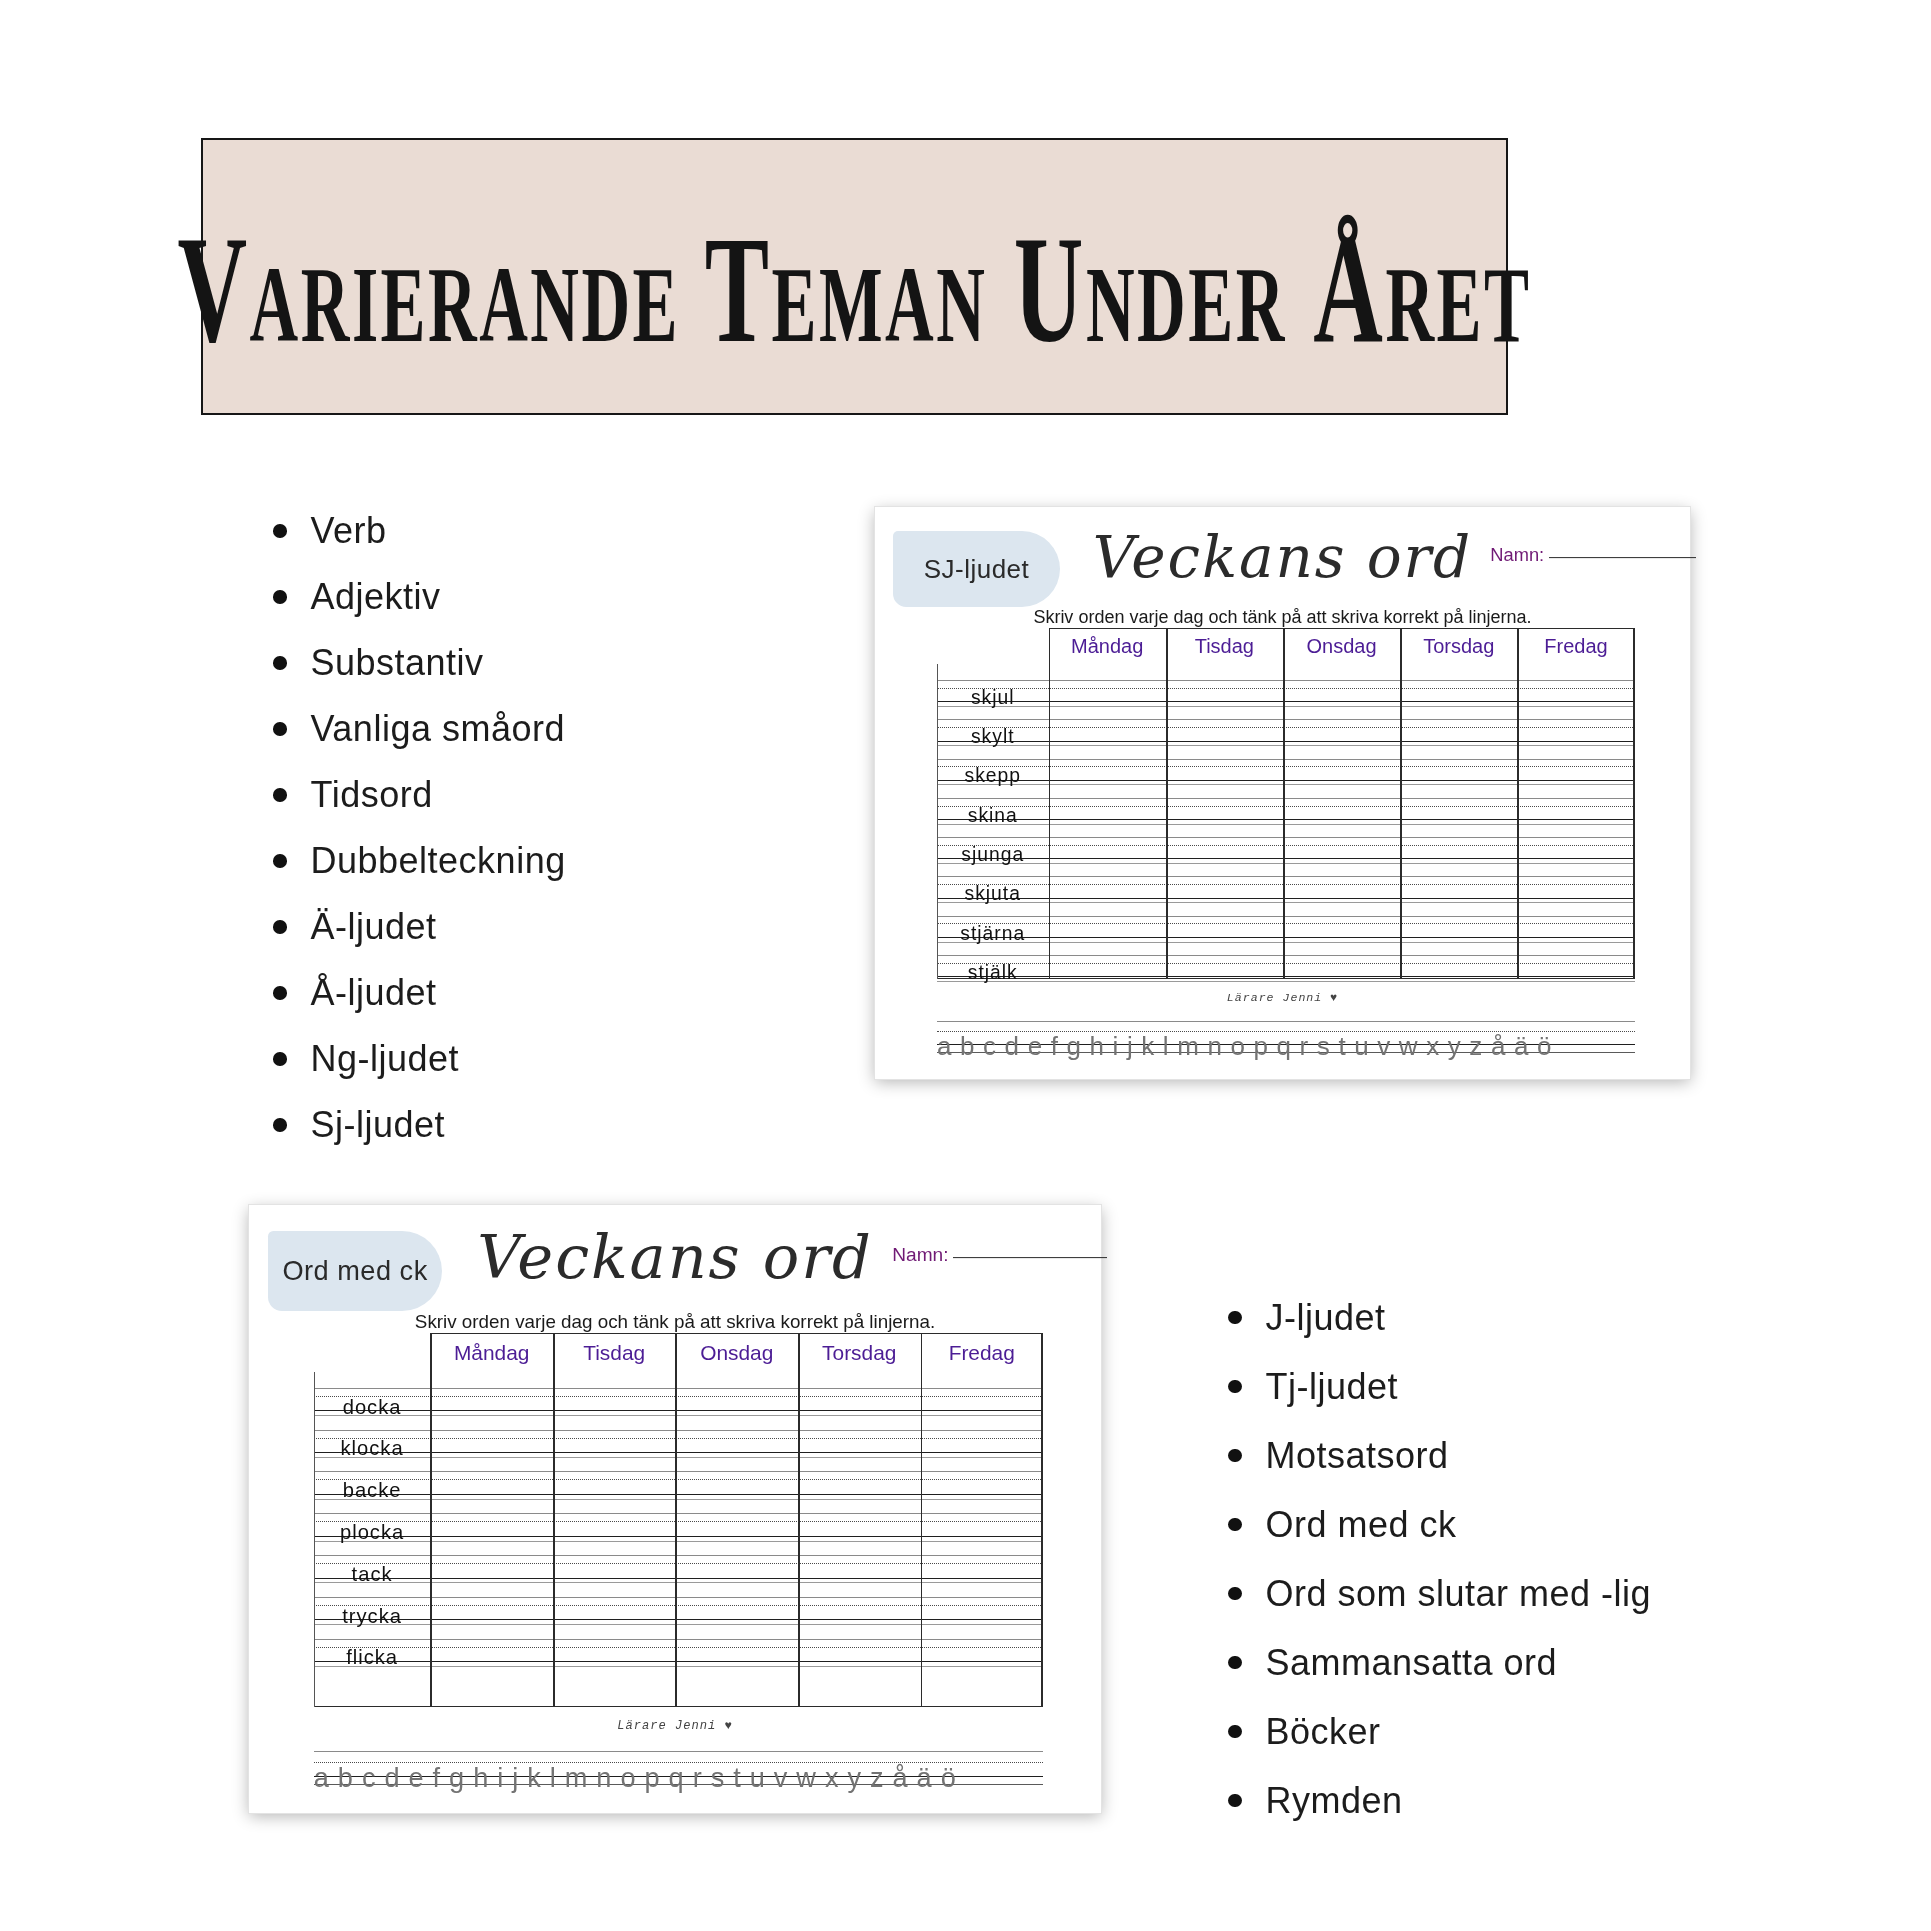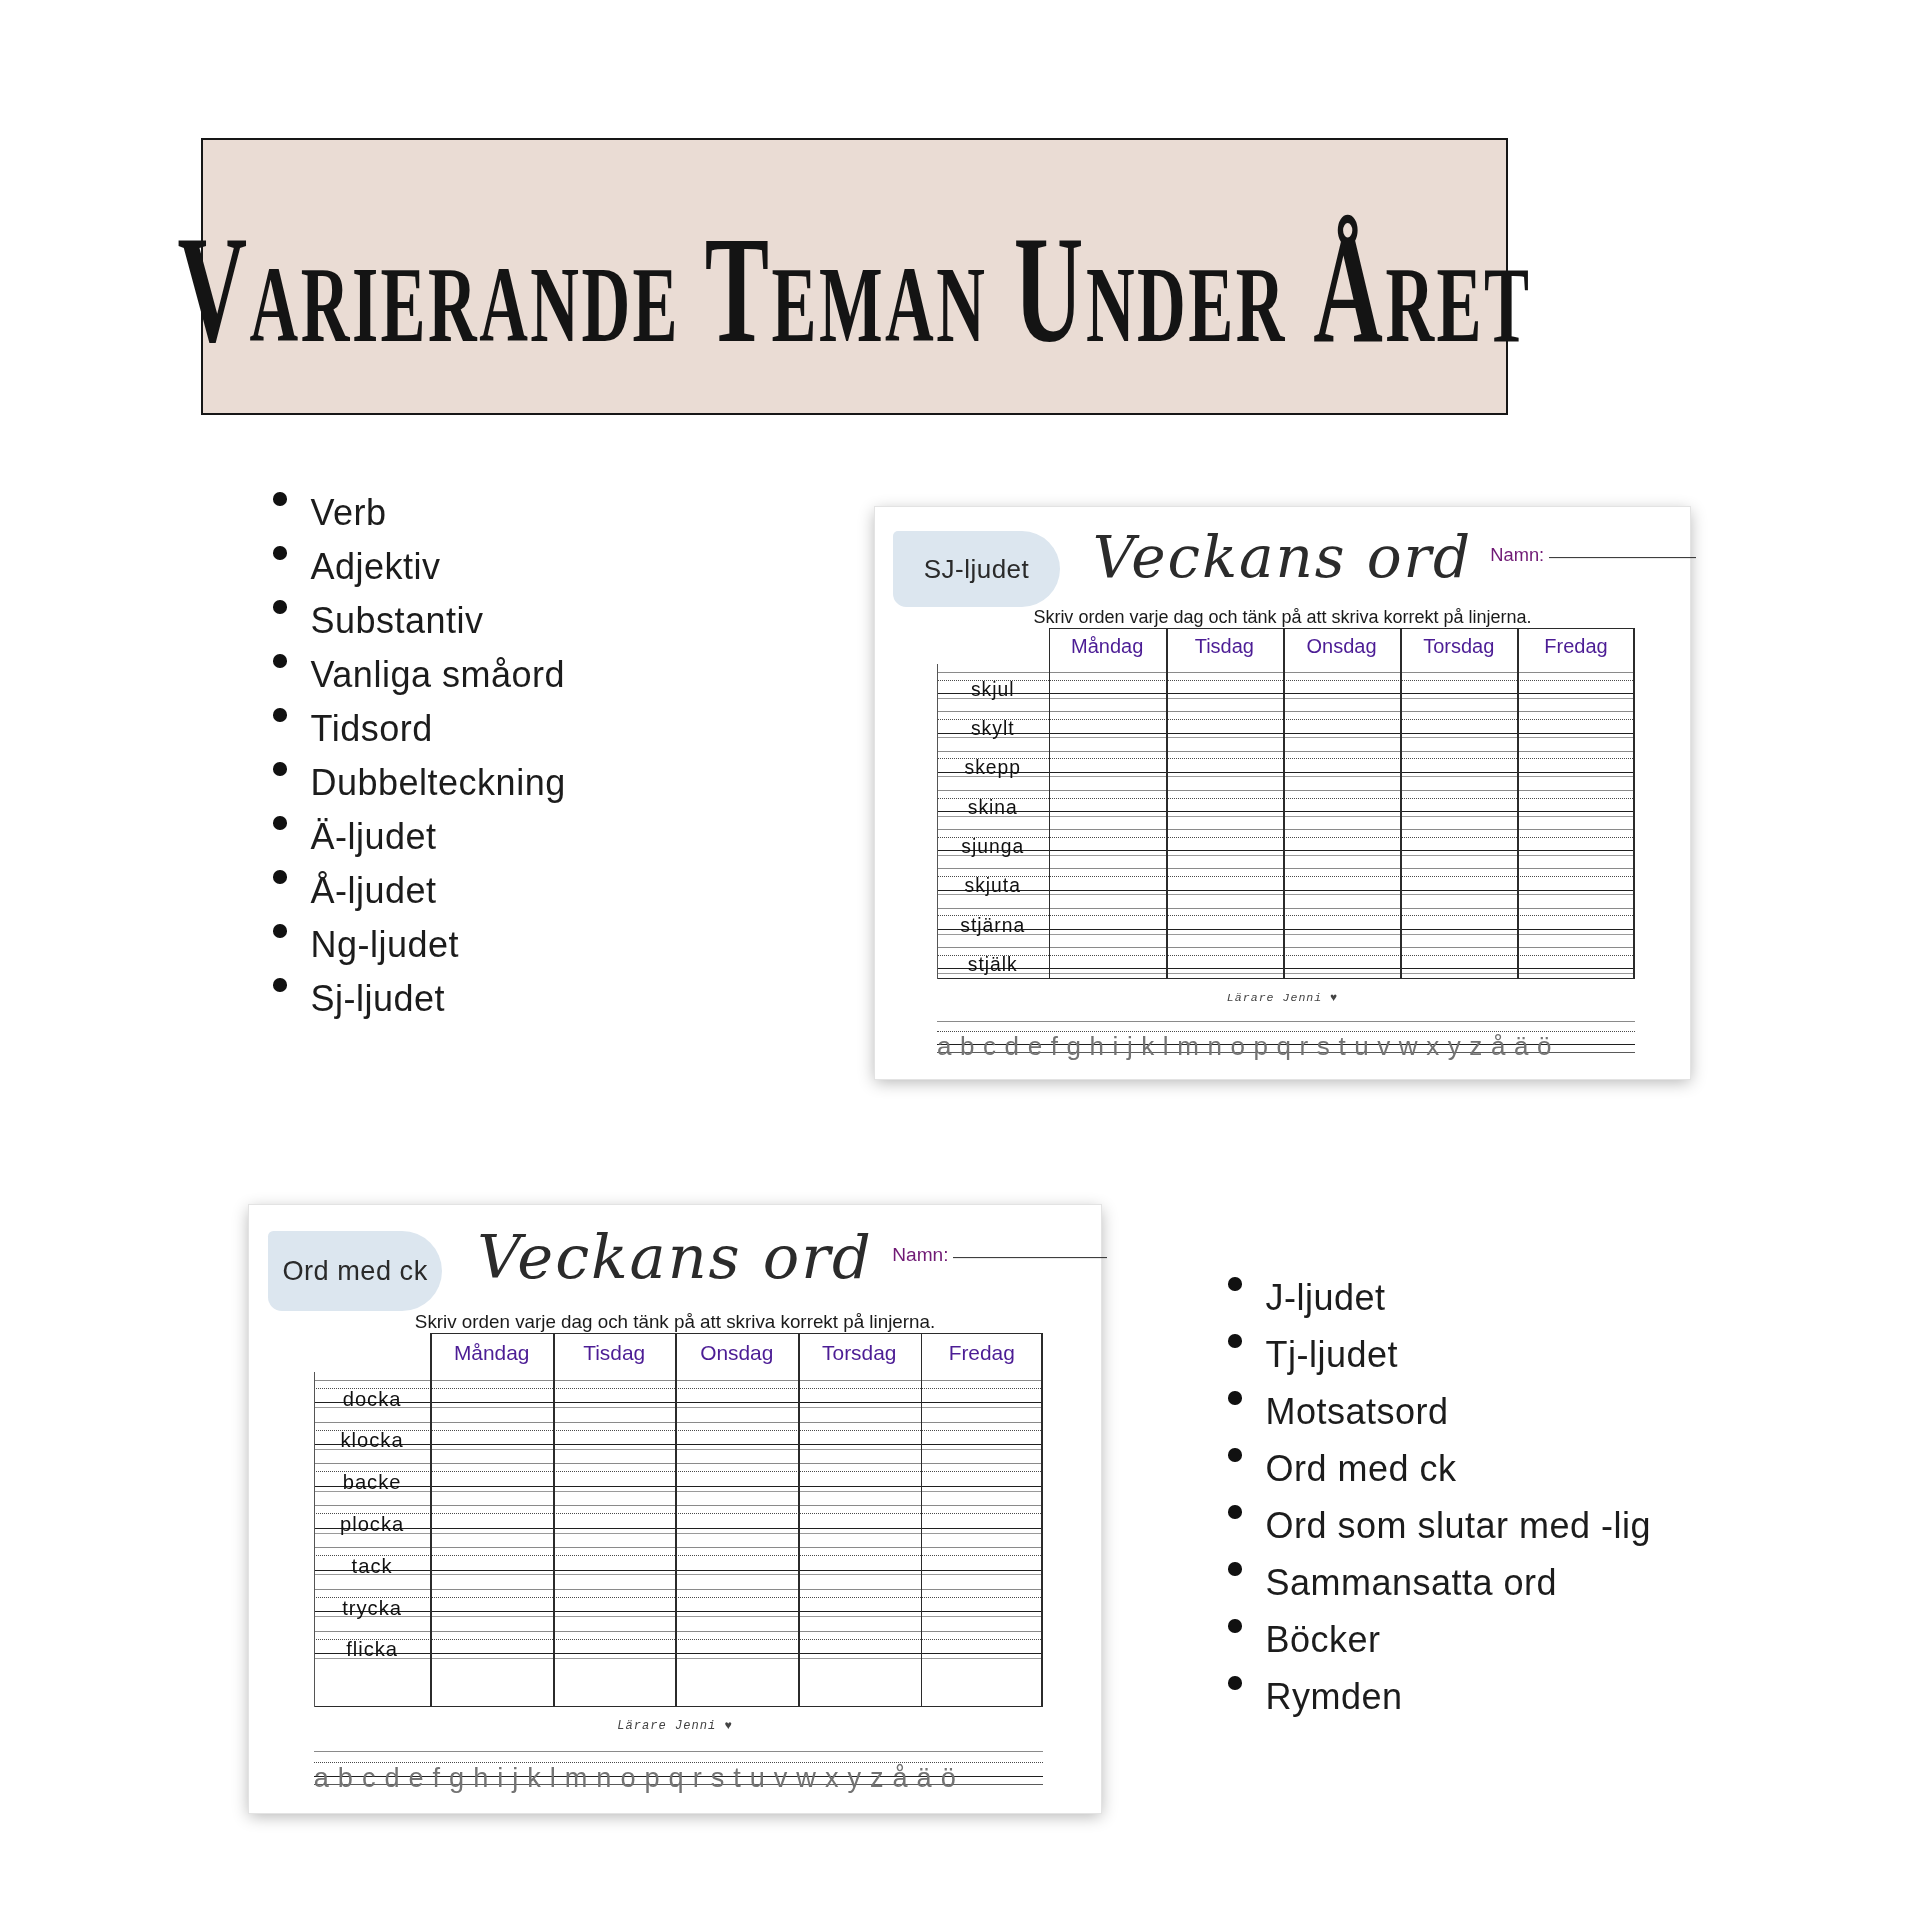--- a/index.html
+++ b/index.html
@@ -18,21 +18,21 @@
     font-variant:small-caps;font-weight:600;font-size:153px;line-height:1;
     letter-spacing:3.9px;white-space:nowrap;color:#141414;
     transform:scaleX(0.63);padding-top:25px;
   }
   
   .theme-list{position:absolute;list-style:none;margin:0;padding:0;font-size:36px;letter-spacing:0.5px;}
   .theme-list.left{left:273px;top:492px;}
   .theme-list.left .list-item{height:54px;}
   .theme-list.right{left:1228px;top:1277px;}
   .theme-list.right .list-item{height:57px;}
-  .list-item{display:flex;white-space:nowrap;}
+  .list-item{display:flex;align-items:center;white-space:nowrap;margin-top:12px;}
   .bullet{width:13.5px;height:13.5px;border-radius:50%;background:#111;margin-right:24px;flex:0 0 auto;}
   
   .paper{
     position:absolute;background:#fff;box-sizing:border-box;
     box-shadow:0 0 0 1px #e3e3e3, 0 3.9px 15.4px rgba(0,0,0,0.30);
   }
   #sheet1{left:875px;top:507px;width:815px;height:572px;--s:1;}
   #sheet2{left:249px;top:1205px;width:852px;height:608px;--s:1.045;}
   .tab{
     position:absolute;left:2.2%;top:4.2%;width:20.5%;height:13.3%;
@@ -51,21 +51,21 @@
   
   .sheet-table{position:absolute;left:7.6%;width:85.6%;top:21.1%;height:61.5%;}
   .header-row{
     position:absolute;left:16%;right:0;top:0;height:10.3%;display:flex;
     border-top:1.9px solid #2b2b2b;box-sizing:border-box;
   }
   .day-cell{flex:1 1 0;display:flex;align-items:center;justify-content:center;
     font-size:calc(20px*var(--s));color:#4c1d95;}
   .bands{position:absolute;left:0;right:0;top:10.3%;bottom:0;border-bottom:1.9px solid #2b2b2b;}
   .band-row{position:relative;height:12.5%;}
-  .band{position:absolute;left:0;right:0;top:8px;height:63%;
+  .band{position:absolute;left:0;right:0;top:16px;height:63%;
     border-top:1px solid #8a8a8a;border-bottom:1px solid #9a9a9a;}
   .band .dotted-line{position:absolute;left:0;right:0;top:27%;border-top:1.9px dotted #4a4a4a;height:0;}
   .band .base-line{position:absolute;left:0;right:0;top:82%;border-top:1.9px solid #1f1f1f;height:0;}
   .practice-word{
     position:absolute;left:0;width:16%;bottom:-6%;text-align:center;
     font-size:calc(19.3px*var(--s));letter-spacing:1px;color:#111;line-height:1;
   }
   .vl{position:absolute;width:1.9px;background:#2b2b2b;top:0;bottom:0;}
   .vl.thin{width:1px;background:#555;}
   .vl.p0{left:0;top:10.3%;}

